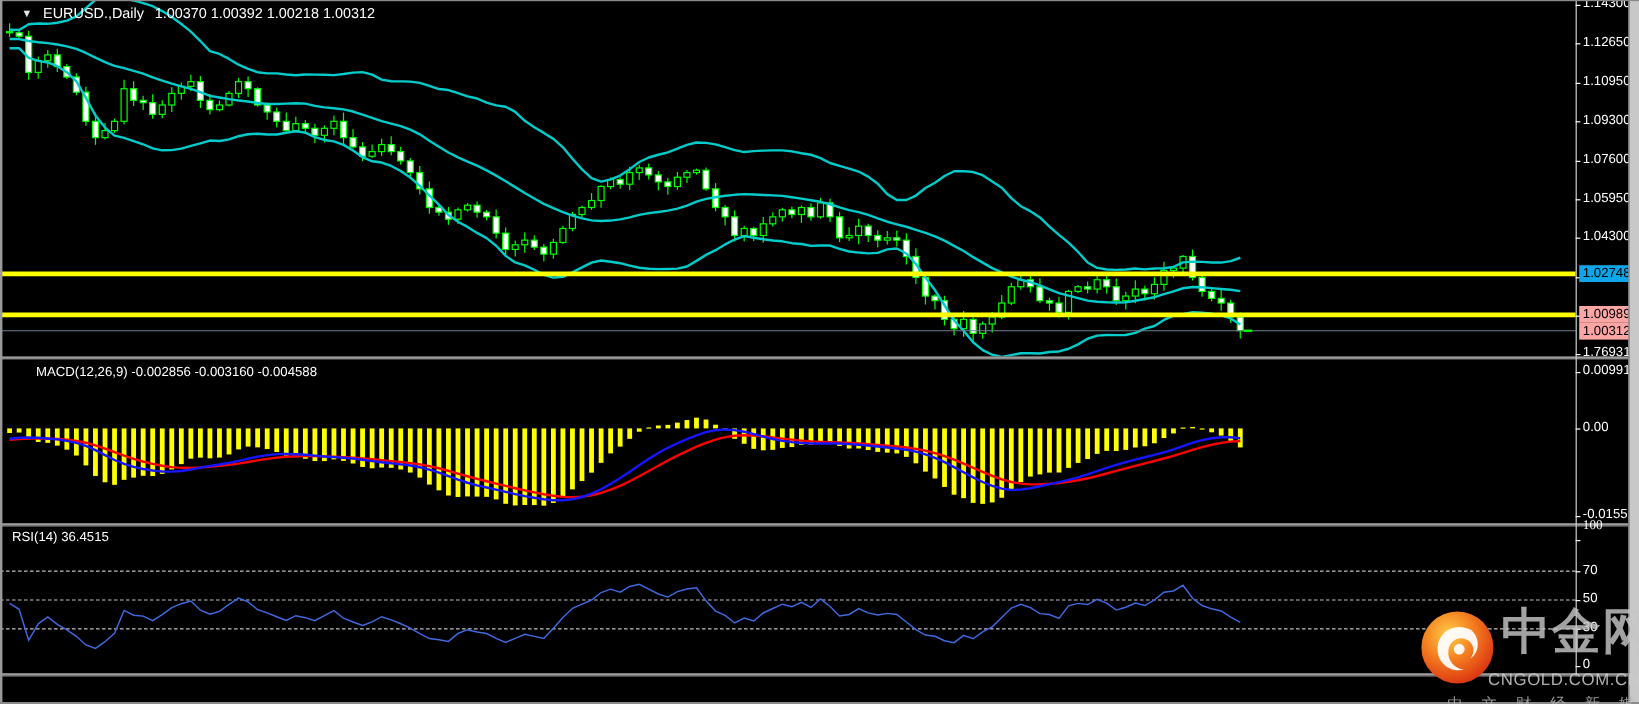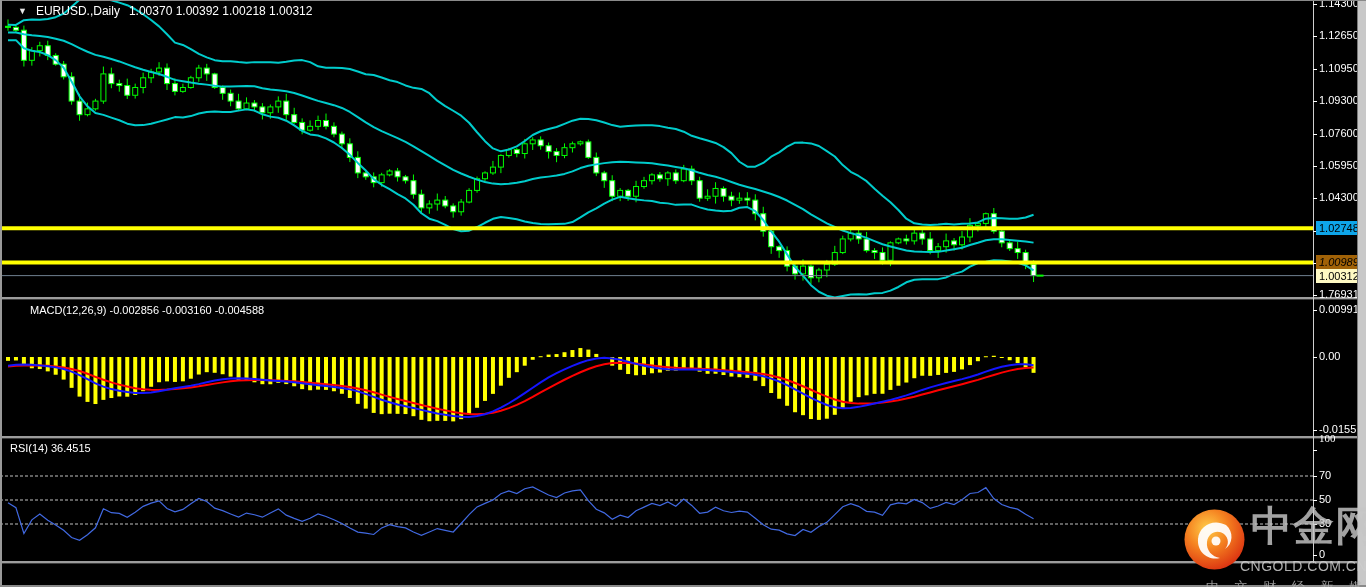--- a/index.html
+++ b/index.html
@@ -480,22 +480,22 @@
       <div class="tick-label" style="top: 159.136px;">1.05950</div>
       <div class="tick-dash" style="top: 198.175px;"></div>
       <div class="tick-label" style="top: 191.175px;">1.04300</div>
       <div class="tick-dash" style="top: 231.184px;"></div>
       <div class="tick-label" style="top: 224.184px;">1.02600</div>
       <div class="tick-dash" style="top: 263.223px;"></div>
       <div class="tick-label" style="top: 256.223px;">1.00950</div>
       <div class="tick-dash" style="top: 295.262px;"></div>
       <div class="tick-label" style="top: 288.262px;">1.76931</div>
       <div class="price-tag" style="top: 221.311px; background: #0ea5e9;">1.02748</div>
-      <div class="price-tag" style="top: 255.466px; background: #a16207; font-style: italic;">1.00989</div>
-      <div class="price-tag" style="top: 268.612px; background: #fef9c3;">1.00312</div>
+      <div class="price-tag" style="top: 255.466px; background: #fca5a5;">1.00989</div>
+      <div class="price-tag" style="top: 268.612px; background: #fca5a5;">1.00312</div>
       <div class="tick-dash" style="top: 310.217px;"></div>
       <div class="tick-label" style="top: 303.217px;">0.009918</div>
       <div class="tick-dash" style="top: 357px;"></div>
       <div class="tick-label" style="top: 350px;">0.00</div>
       <div class="tick-dash" style="top: 430.179px;"></div>
       <div class="tick-label" style="top: 423.179px;">-0.015514</div>
       <div class="tick-dash" style="top: 450px;"></div>
       <div class="tick-label" style="top: 432px; font-family: Liberation Serif, serif;">100</div>
       <div class="tick-dash" style="top: 476px;"></div>
       <div class="tick-label" style="top: 469px;">70</div>

